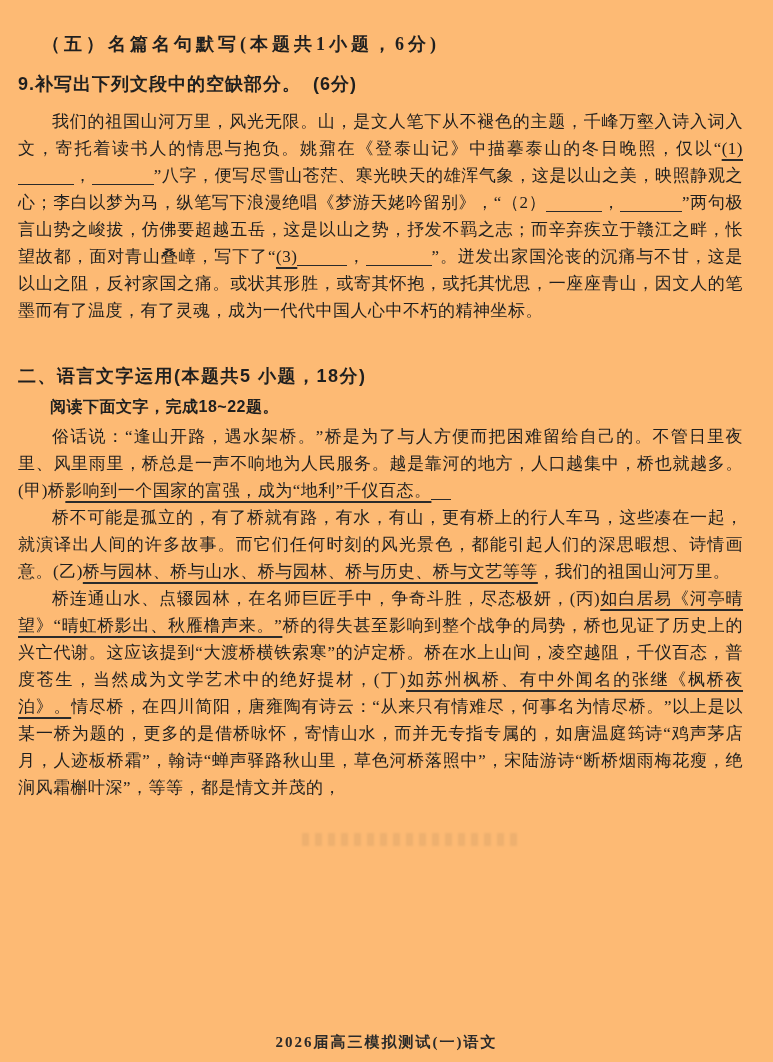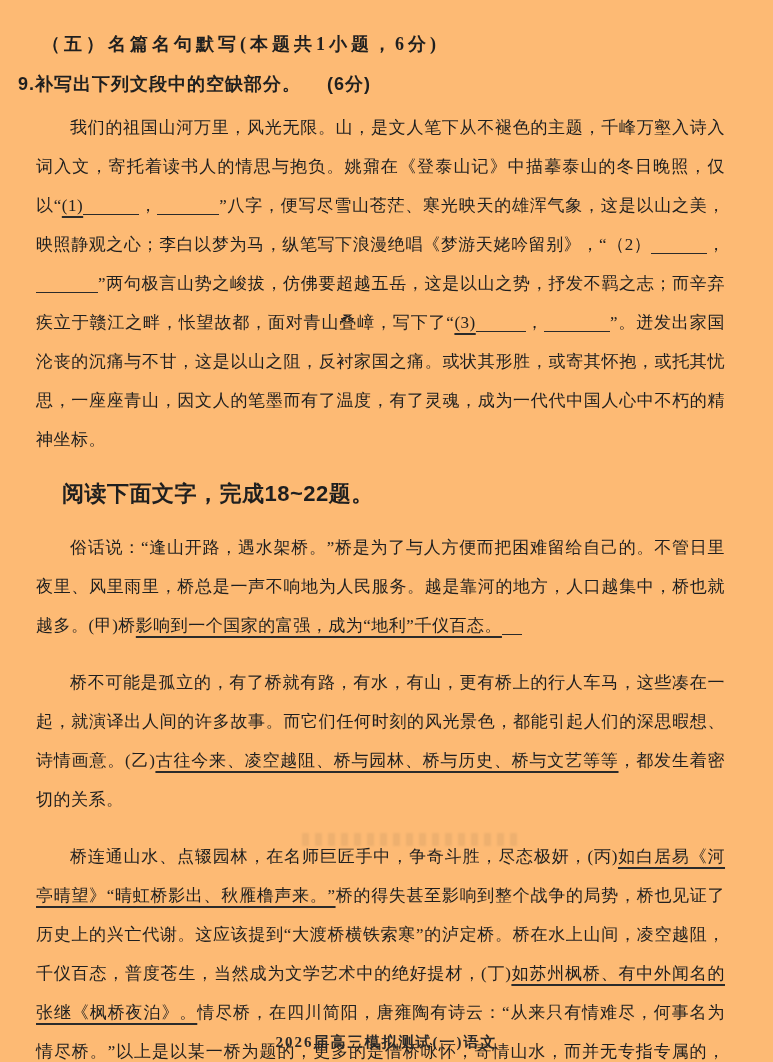--- a/index.html
+++ b/index.html
@@ -17,40 +17,40 @@
   }
   .sec5-heading{
     margin:6px 0 0 24px;
     font-size:18px;font-weight:600;letter-spacing:4px;
   }
   .q17-line{
     margin-top:16px;
     font-family:"Liberation Sans","DejaVu Sans",sans-serif;
     font-weight:700;font-size:18px;letter-spacing:1px;
   }
-  .q17-points{margin-left:26px;}
+  .q17-points{margin-left:12px;}
   p.body{
-    margin:18px;
+    margin:0;
     text-indent:2em;
-    line-height:39px;
+    line-height:27px;
     text-align:justify;
     letter-spacing:0.5px;
   }
   p.body.first{margin-top:12px;}
   .sec2-heading{
     margin:40px 0 0 0;
     font-family:"Liberation Sans","DejaVu Sans",sans-serif;
     font-weight:700;font-size:18px;letter-spacing:1.5px;
   }
   .intro-line{
     margin:2px 0 0 0;
     text-indent:2em;
     line-height:33px;
     font-family:"Liberation Sans","DejaVu Sans",sans-serif;
-    font-weight:700;font-size:22px;letter-spacing:0.5px;
+    font-weight:700;font-size:16px;letter-spacing:0.5px;
   }
   .gap-sm{margin-top:6px;}
   .uline{
     text-decoration:underline;
     text-decoration-thickness:1.5px;
     text-underline-offset:5px;
     text-decoration-color:#2b2b2b;
   }
   .blank{
     display:inline-block;
@@ -81,26 +81,27 @@
 <div class="page">
 
   <div class="sec5-heading">（五）名篇名句默写(本题共1小题，6分)</div>
 
   <div class="q17-line">
     <span>9.补写出下列文段中的空缺部分。</span><span class="q17-points">(6分)</span>
   </div>
 
   <p class="body first"><span class="run">我们的祖国山河万里，风光无限。山，是文人笔下从不褪色的主题，千峰万壑入诗入词入文，寄托着读书人的情思与抱负。姚鼐在《登泰山记》中描摹泰山的冬日晚照，仅以“</span><span class="uline">(1)</span><span class="blank" style="width: 56px;"></span><span class="run">，</span><span class="blank" style="width: 62px;"></span><span class="run">”八字，便写尽雪山苍茫、寒光映天的雄浑气象，这是以山之美，映照静观之心；李白以梦为马，纵笔写下浪漫绝唱《梦游天姥吟留别》，“</span><span class="run">（2）</span><span class="blank" style="width: 56px;"></span><span class="run">，</span><span class="blank" style="width: 62px;"></span><span class="run">”两句极言山势之峻拔，仿佛要超越五岳，这是以山之势，抒发不羁之志；而辛弃疾立于赣江之畔，怅望故都，面对青山叠嶂，写下了“</span><span class="uline">(3)</span><span class="blank" style="width: 50px;"></span><span class="run">，</span><span class="blank" style="width: 66px;"></span><span class="run">”。迸发出家国沦丧的沉痛与不甘，这是以山之阻，反衬家国之痛。或状其形胜，或寄其怀抱，或托其忧思，一座座青山，因文人的笔墨而有了温度，有了灵魂，成为一代代中国人心中不朽的精神坐标。</span></p>
 
+  <div class="sec2-heading">二、语言文字运用(本题共5 小题，18分)</div>
 
   <p class="intro-line">阅读下面文字，完成18~22题。</p>
 
   <p class="body gap-sm"><span class="run">俗话说：“逢山开路，遇水架桥。”桥是为了与人方便而把困难留给自己的。不管日里夜里、风里雨里，桥总是一声不响地为人民服务。越是靠河的地方，人口越集中，桥也就越多。(甲)桥</span><span class="uline">影响到一个国家的富强，成为“地利”千仪百态。</span><span class="blank" style="width: 20px;"></span></p>
 
-  <p class="body"><span class="run">桥不可能是孤立的，有了桥就有路，有水，有山，更有桥上的行人车马，这些凑在一起，就演译出人间的许多故事。而它们任何时刻的风光景色，都能引起人们的深思暇想、诗情画意。(乙)</span><span class="uline">古往今来、凌空越阻、桥与园林、桥与历史、桥与文艺等等</span><span class="run">，都发生着密切的关系。</span></p>
+  <p class="body"><span class="run">桥不可能是孤立的，有了桥就有路，有水，有山，更有桥上的行人车马，这些凑在一起，就演译出人间的许多故事。而它们任何时刻的风光景色，都能引起人们的深思暇想、诗情画意。(乙)</span><span class="uline">桥与园林、桥与山水、桥与园林、桥与历史、桥与文艺等等</span><span class="run">，我们的祖国山河万里。</span></p>
 
   <p class="body"><span class="run">桥连通山水、点辍园林，在名师巨匠手中，争奇斗胜，尽态极妍，(丙)</span><span class="uline">如白居易《河亭晴望》“晴虹桥影出、秋雁橹声来。”</span><span class="run">桥的得失甚至影响到整个战争的局势，桥也见证了历史上的兴亡代谢。这应该提到“大渡桥横铁索寒”的泸定桥。桥在水上山间，凌空越阻，千仪百态，普度苍生，当然成为文学艺术中的绝好提材，(丁)</span><span class="uline">如苏州枫桥、有中外闻名的张继《枫桥夜泊》。</span><span class="run">情尽桥，在四川简阳，唐雍陶有诗云：“从来只有情难尽，何事名为情尽桥。”以上是以某一桥为题的，更多的是借桥咏怀，寄情山水，而并无专指专属的，如唐温庭筠诗“鸡声茅店月，人迹板桥霜”，翰诗“蝉声驿路秋山里，草色河桥落照中”，宋陆游诗“断桥烟雨梅花瘦，绝涧风霜槲叶深”，等等，都是情文并茂的，</span></p>
 
   <div class="scan-artifact"></div>
 
   <div class="footer">2026届高三模拟测试(一)语文</div>
 
 </div>
 
 </body></html>

